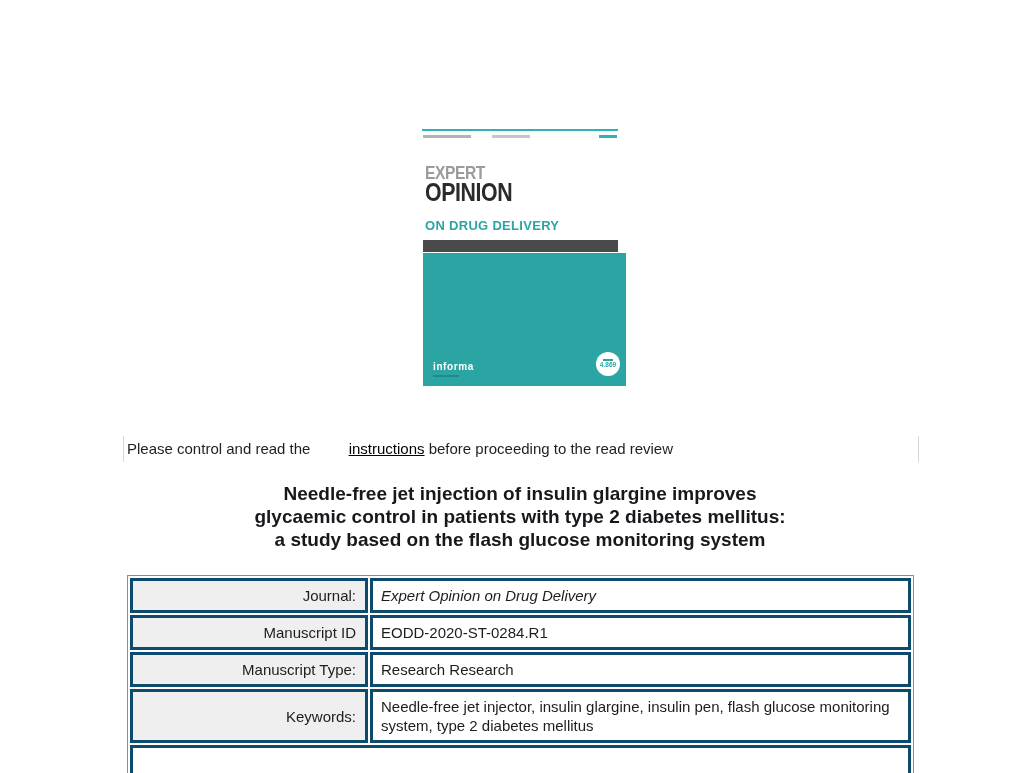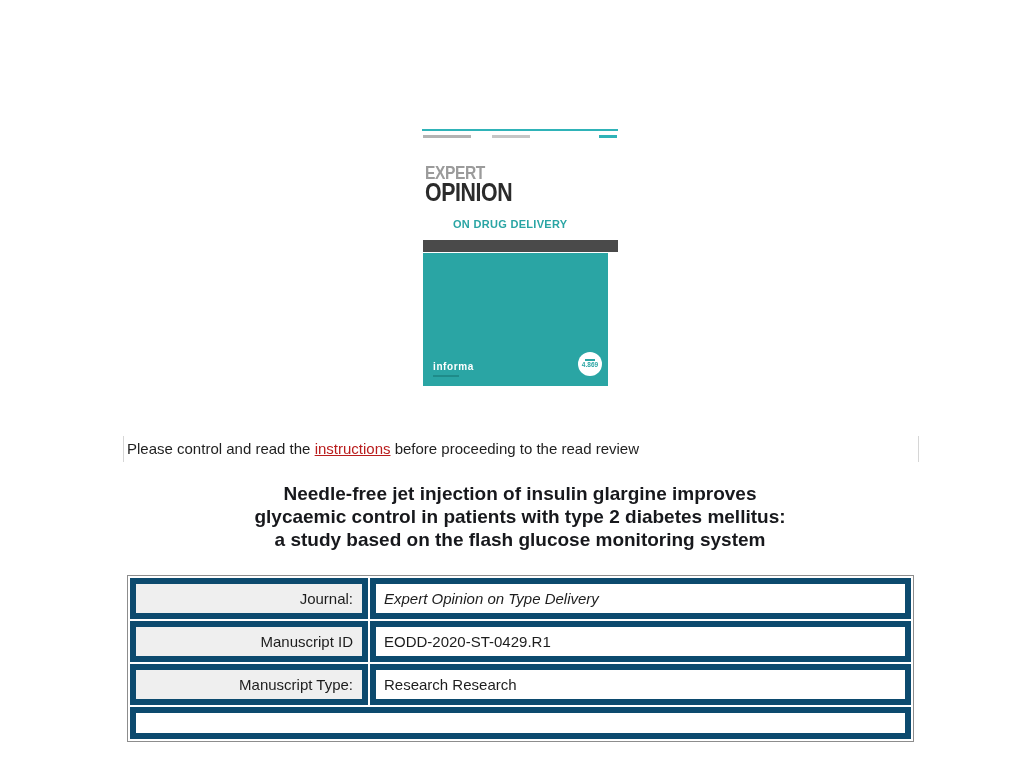--- a/index.html
+++ b/index.html
@@ -12,49 +12,49 @@
   .meta-bar { position: absolute; top: 9px; height: 3px; background: #bdbdbd; }
   .meta-left { left: 3px; width: 48px; background: #b3b3b3; }
   .meta-center { left: 72px; width: 38px; background: #c6c6c6; }
   .meta-right { right: 3px; width: 18px; background: #2FB3B8; }
   .cover-expert { position: absolute; left: 5px; top: 37px; font-size: 19px; font-weight: bold;
                   color: #9B9B9B; letter-spacing: -0.5px; line-height: 1;
                   transform: scaleX(0.82); transform-origin: left top; }
   .cover-opinion { position: absolute; left: 5px; top: 53px; font-size: 26px; font-weight: bold;
                    color: #2B2B2B; letter-spacing: -0.5px; line-height: 1;
                    transform: scaleX(0.82); transform-origin: left top; }
-  .cover-section { position: absolute; left: 5px; top: 92px; font-size: 11px; font-weight: bold;
-                   color: #2AA5A4; letter-spacing: 0.3px; margin-left: 28px; }
+  .cover-section { position: absolute; left: 5px; top: 92px; font-size: 13px; font-weight: bold;
+                   color: #2AA5A4; letter-spacing: 0.3px; }
   .cover-darkbar { position: absolute; left: 3px; top: 114px; width: 195px; height: 12px; background: #4A4A4A; }
-  .cover-teal { position: absolute; left: 3px; top: 127px; width: 185px; height: 133px; background: #2AA5A4; }
+  .cover-teal { position: absolute; left: 3px; top: 127px; width: 203px; height: 133px; background: #2AA5A4; }
   .informa { position: absolute; left: 10px; bottom: 14px; color: #ffffff; font-size: 10px;
              font-weight: bold; letter-spacing: 0.6px; line-height: 1; }
   .informa-sub { position: absolute; left: 10px; bottom: 9px; width: 26px; height: 2px; background: #1E8B89; }
   .if-badge { position: absolute; right: 6px; bottom: 10px; width: 24px; height: 24px; border-radius: 50%;
               background: #ffffff; display: flex; flex-direction: column; align-items: center; justify-content: center; }
   .if-badge-bar { width: 10px; height: 2px; background: #2AA5A4; margin-bottom: 1px; }
   .if-value { font-size: 6.5px; font-weight: bold; color: #2AA5A4; line-height: 1; }
 
   
   .notice { position: absolute; left: 123px; top: 436px; width: 796px; height: 26px;
             border-left: 1px solid #d6d6d6; border-right: 1px solid #d6d6d6;
             padding: 4px 0 0 3px; font-size: 15px; color: #1f1f1f; white-space: nowrap; }
-  .notice a { color: #b91c1c; text-decoration: underline; cursor: pointer; }
+  .notice a { color: #000000; text-decoration: underline; cursor: pointer; margin-left: 34px; }
 
   
   .ms-title { position: absolute; left: 8px; top: 482px; width: 1024px; text-align: center;
               font-size: 19px; font-weight: bold; color: #17181c; line-height: 23px; }
   .ms-title span { display: block; }
 
   
   table.details { position: absolute; left: 127px; top: 575px; width: 787px;
                   border-collapse: separate; border-spacing: 2px;
                   border: 1px solid #8d8d8d; background: #ffffff;
                   font-size: 15px; color: #1d1d1d; }
-  table.details td { border: 6px solid #0c4a6e; vertical-align: middle; padding-left: 8px; }
+  table.details td { border: 3px solid #0c4a6e; vertical-align: middle; padding-left: 8px; }
   td.label-cell { width: 238px; background: #efefef; text-align: right; padding: 5px 9px; }
   td.value-cell { padding: 5px 10px; text-align: left; line-height: 19px; }
   td.value-italic { font-style: italic; }
   td.empty-cell { height: 32px; }
 </style>
 </head>
 <body>
 
 <div class="cover">
   <div class="cover-topline"></div>
@@ -80,27 +80,31 @@
 <h1 class="ms-title">
   <span>Needle-free jet injection of insulin glargine improves</span>
   <span>glycaemic control in patients with type 2 diabetes mellitus:</span>
   <span>a study based on the flash glucose monitoring system</span>
 </h1>
 
 <table class="details">
   <tbody>
     <tr>
       <td class="label-cell">Journal:</td>
-      <td class="value-cell value-italic">Expert Opinion on Type Delivery</td>
+      <td class="value-cell value-italic">Expert Opinion on Drug Delivery</td>
     </tr>
     <tr>
       <td class="label-cell">Manuscript ID</td>
-      <td class="value-cell">EODD-2020-ST-0429.R1</td>
+      <td class="value-cell">EODD-2020-ST-0284.R1</td>
     </tr>
     <tr>
       <td class="label-cell">Manuscript Type:</td>
       <td class="value-cell">Research Research</td>
+    </tr>
+    <tr>
+      <td class="label-cell">Keywords:</td>
+      <td class="value-cell">Needle-free jet injector, insulin glargine, insulin pen, flash glucose monitoring system, type 2 diabetes mellitus</td>
     </tr>
     <tr>
       <td class="empty-cell" colspan="2"></td>
     </tr>
   </tbody>
 </table>
 
 </body></html>

